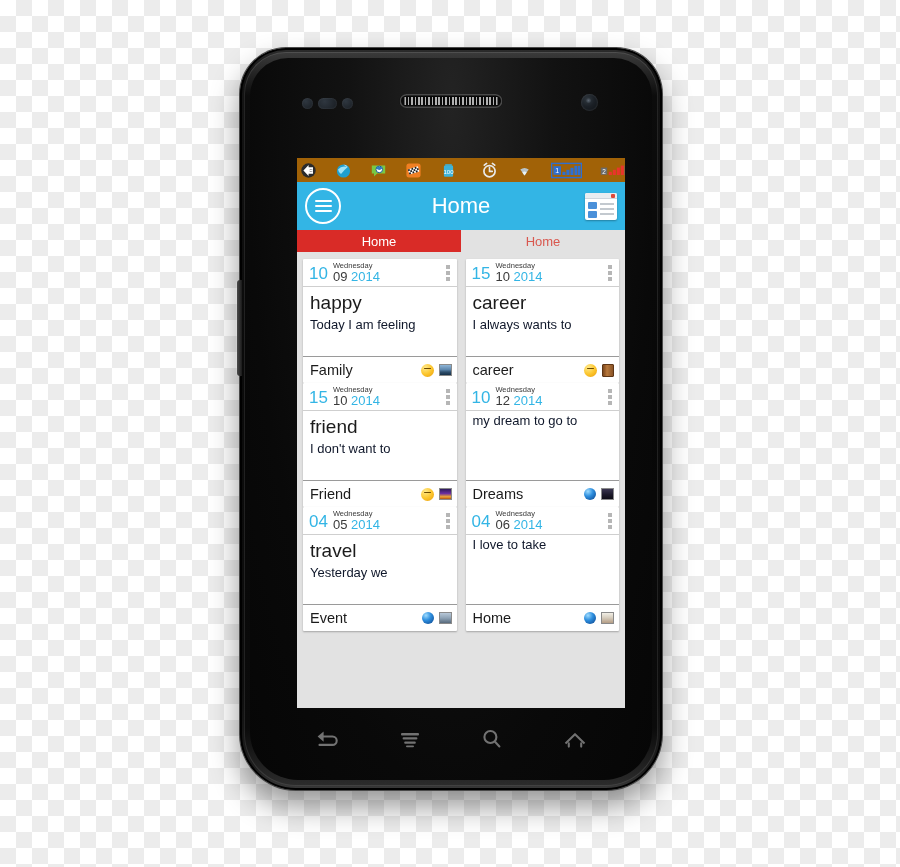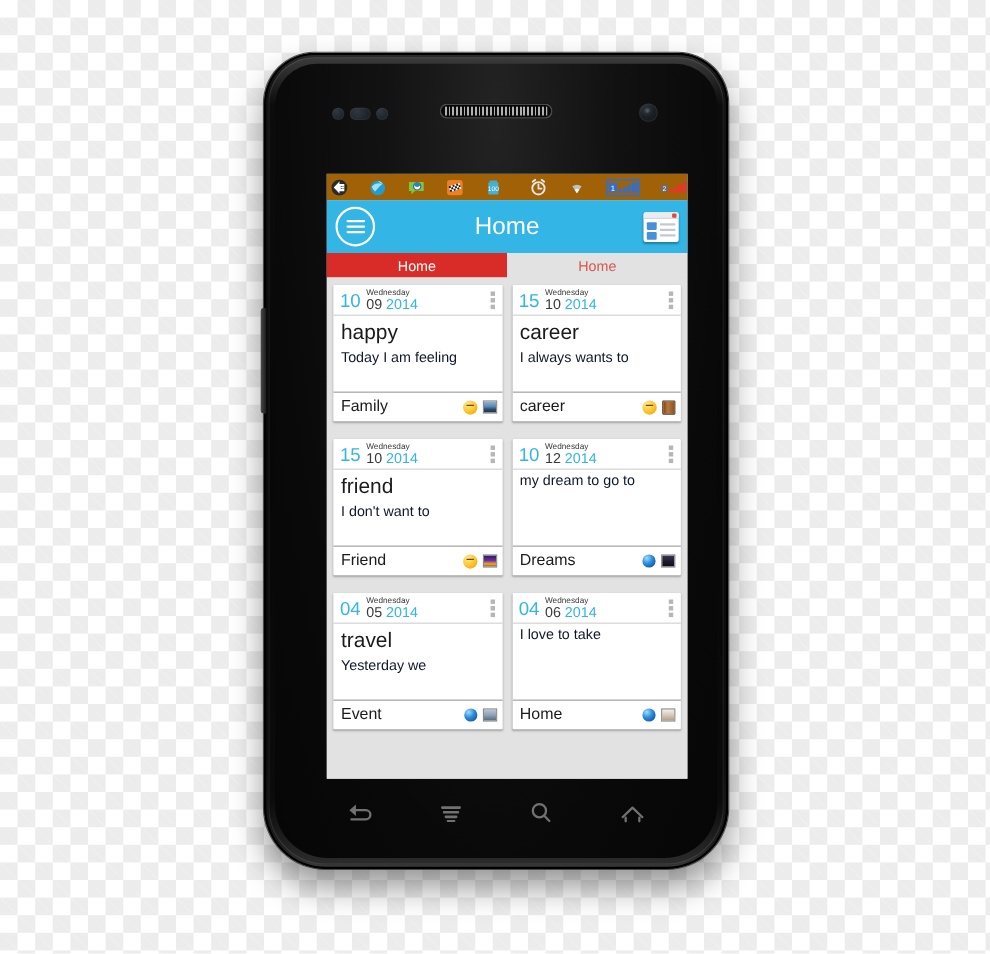--- a/index.html
+++ b/index.html
@@ -184,21 +184,21 @@
     font-size: 13px;
   }
   .tab.active { background: #d92b27; color: #ffffff; }
   .tab.inactive { background: #e2e2e2; color: #d9584f; }
 
   
   #card-grid {
     padding: 7px 6px 0 6px;
     display: grid;
     grid-template-columns: 1fr 1fr;
-    gap: 16px 9px;
+    gap: 0 9px;
     background: #e2e2e2;
     height: 456px;
     align-content: start;
   }
   .card {
     background: #ffffff;
     border-radius: 1px;
     box-shadow: 0 1px 2px rgba(0,0,0,.28);
     display: flex;
     flex-direction: column;

